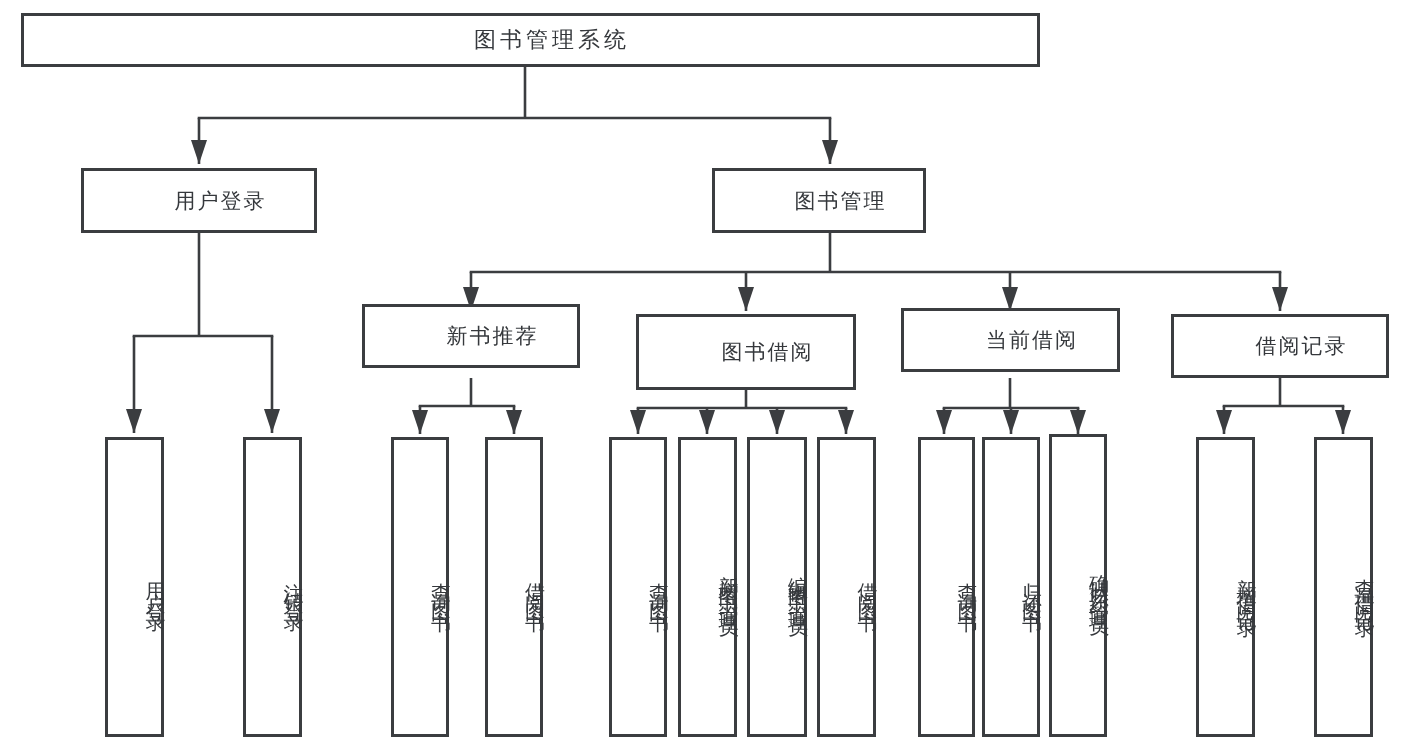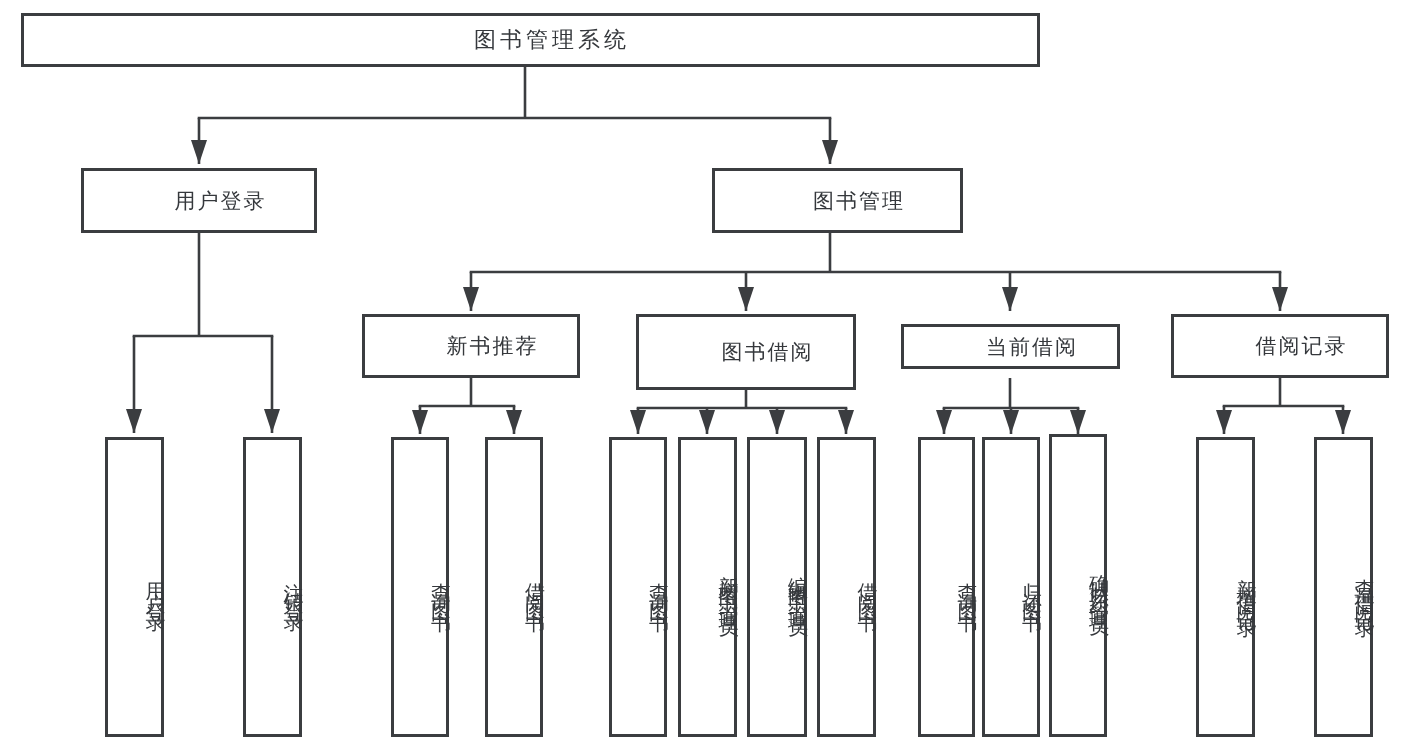--- a/index.html
+++ b/index.html
@@ -68,31 +68,31 @@
     <line x1="1343" y1="406" x2="1343" y2="434" marker-end="url(#arw)"></line>
   </svg>
 
   <div class="node h root" style="left:21px;top:13px;width:1019px;height:54px">
     <span>图书管理系统</span>
   </div>
 
   <div class="node h" style="left:81px;top:168px;width:236px;height:65px">
     <span>用户登录</span>
   </div>
-  <div class="node h" style="left:712px;top:168px;width:251px;height:65px">
+  <div class="node h" style="left:712px;top:168px;width:214px;height:65px">
     <span>图书管理</span>
   </div>
 
-  <div class="node h" style="left:362px;top:314px;width:218px;height:64px">
+  <div class="node h" style="left:362px;top:304px;width:218px;height:64px">
     <span>新书推荐</span>
   </div>
   <div class="node h" style="left:636px;top:314px;width:220px;height:76px">
     <span>图书借阅</span>
   </div>
-  <div class="node h" style="left:901px;top:324px;width:219px;height:45px">
+  <div class="node h" style="left:901px;top:308px;width:219px;height:64px">
     <span>当前借阅</span>
   </div>
   <div class="node h" style="left:1171px;top:314px;width:218px;height:64px">
     <span>借阅记录</span>
   </div>
 
   <div class="node v" style="left:105px;top:437px;width:59px;height:300px">
     <span>用户登录</span>
   </div>
   <div class="node v" style="left:243px;top:437px;width:59px;height:300px">

